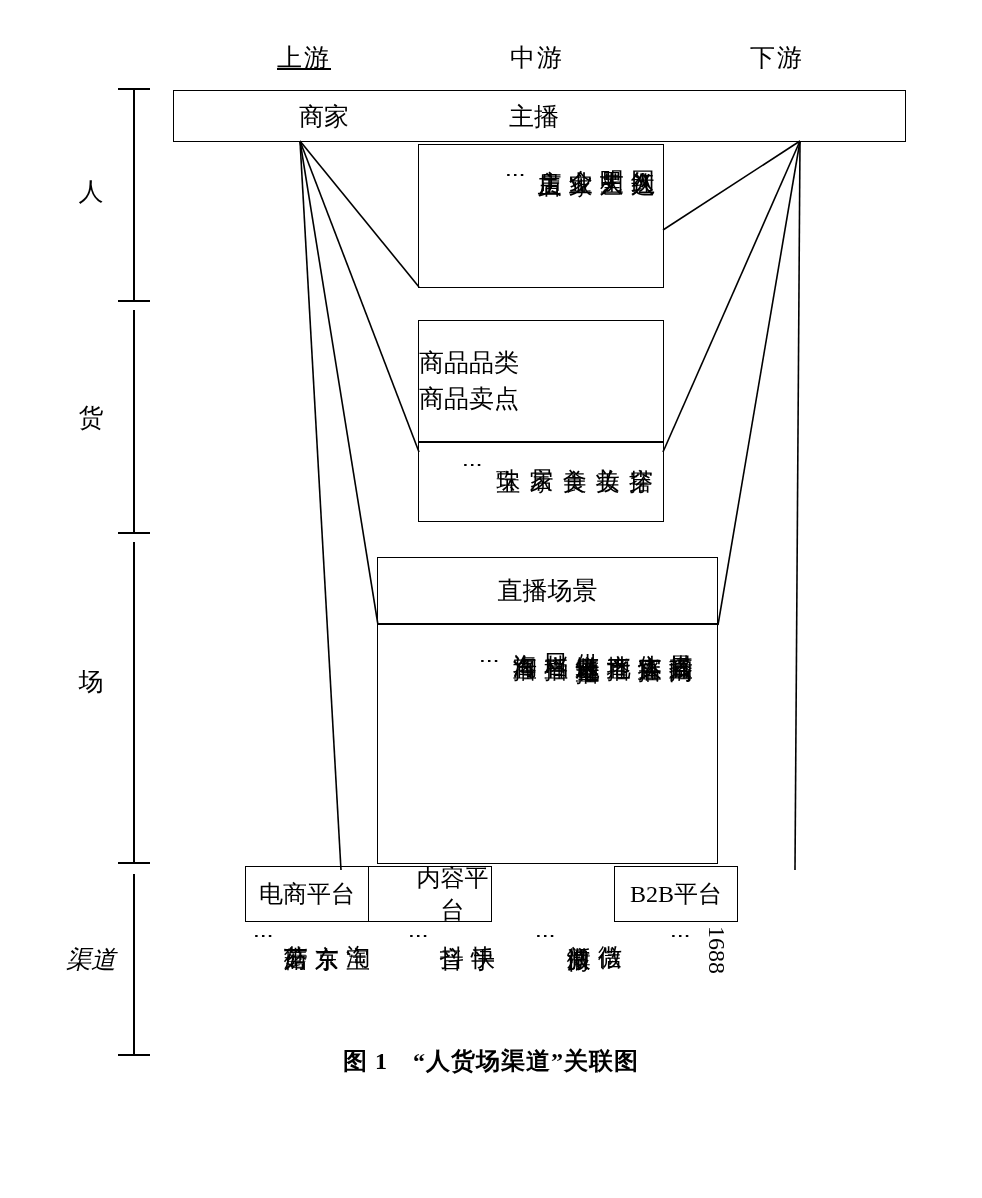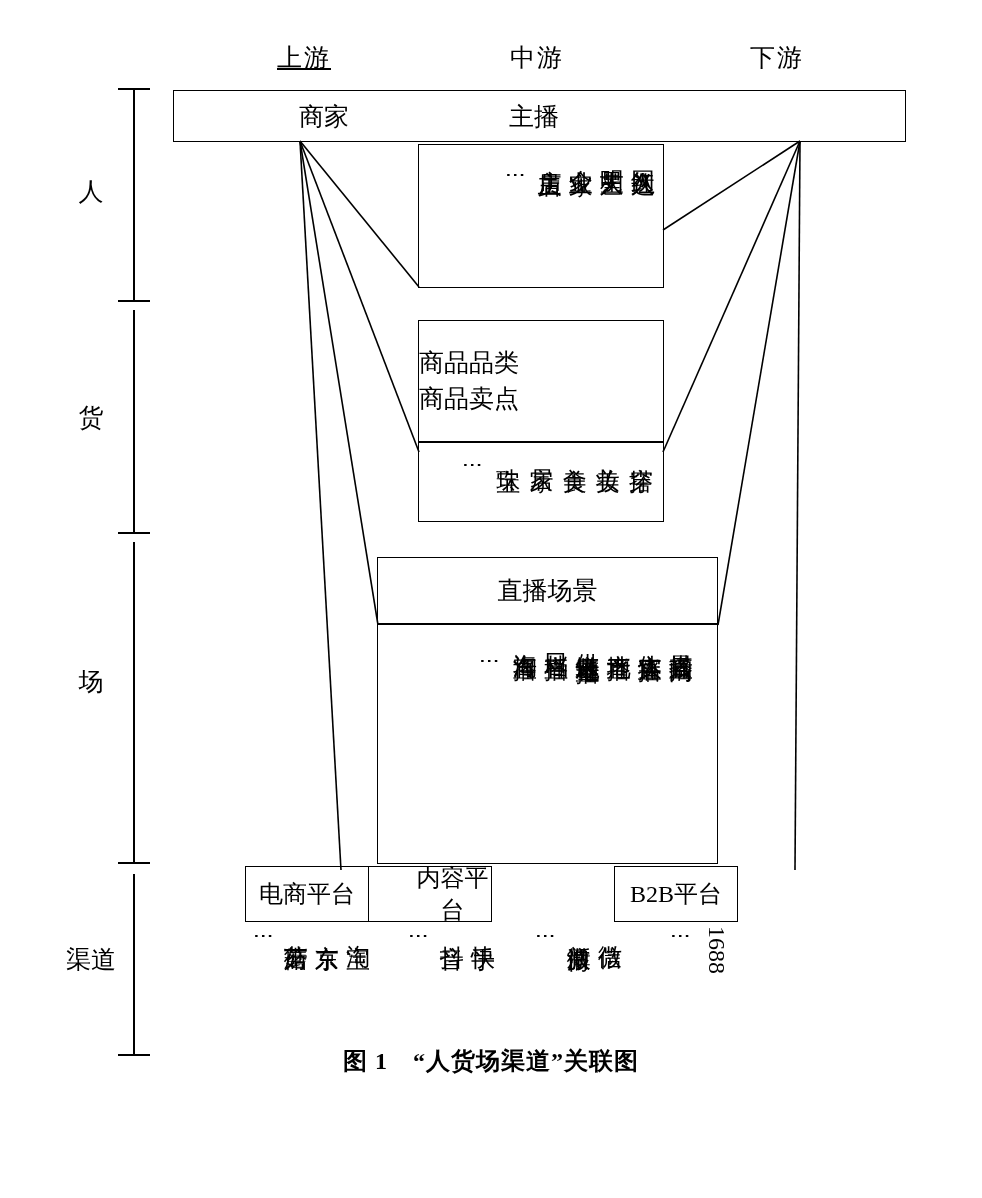--- a/index.html
+++ b/index.html
@@ -101,21 +101,21 @@
 
   <div class="abs" style="left:118px; top:88px; width:32px; height:2px; background:#000;"></div>
   <div class="abs" style="left:118px; top:300px; width:32px; height:2px; background:#000;"></div>
   <div class="abs" style="left:118px; top:532px; width:32px; height:2px; background:#000;"></div>
   <div class="abs" style="left:118px; top:862px; width:32px; height:2px; background:#000;"></div>
   <div class="abs" style="left:118px; top:1054px; width:32px; height:2px; background:#000;"></div>
 
   <div class="abs ctr tier-label" style="left:60px; top:172px; width:62px; height:40px;">人</div>
   <div class="abs ctr tier-label" style="left:60px; top:398px; width:62px; height:40px;">货</div>
   <div class="abs ctr tier-label" style="left:60px; top:662px; width:62px; height:40px;">场</div>
-  <div class="abs ctr tier-label" style="left:60px; top:920px; width:62px; height:80px; white-space:pre-line;">渠道</div>
+  <div class="abs ctr tier-label" style="left:60px; top:920px; width:62px; height:80px; white-space:pre-line;font-style:italic;">渠道</div>
 
   <div class="abs box" style="left:173px; top:90px; width:733px; height:52px;">
     <div style="position:relative; width:100%; height:100%;">
       <div class="abs ctr hdr-cell" style="left:60px; top:0; width:180px; height:100%;">商家</div>
       <div class="abs ctr hdr-cell" style="left:270px; top:0; width:180px; height:100%;">主播</div>
     </div>
   </div>
 
   <div class="abs box" style="left:418px; top:144px; width:246px; height:144px;">
     <div style="position:relative; width:100%; height:100%; display:flex; flex-direction:row-reverse; align-items:flex-start; justify-content:flex-start; padding:6px 8px 0 0; box-sizing:border-box;">

